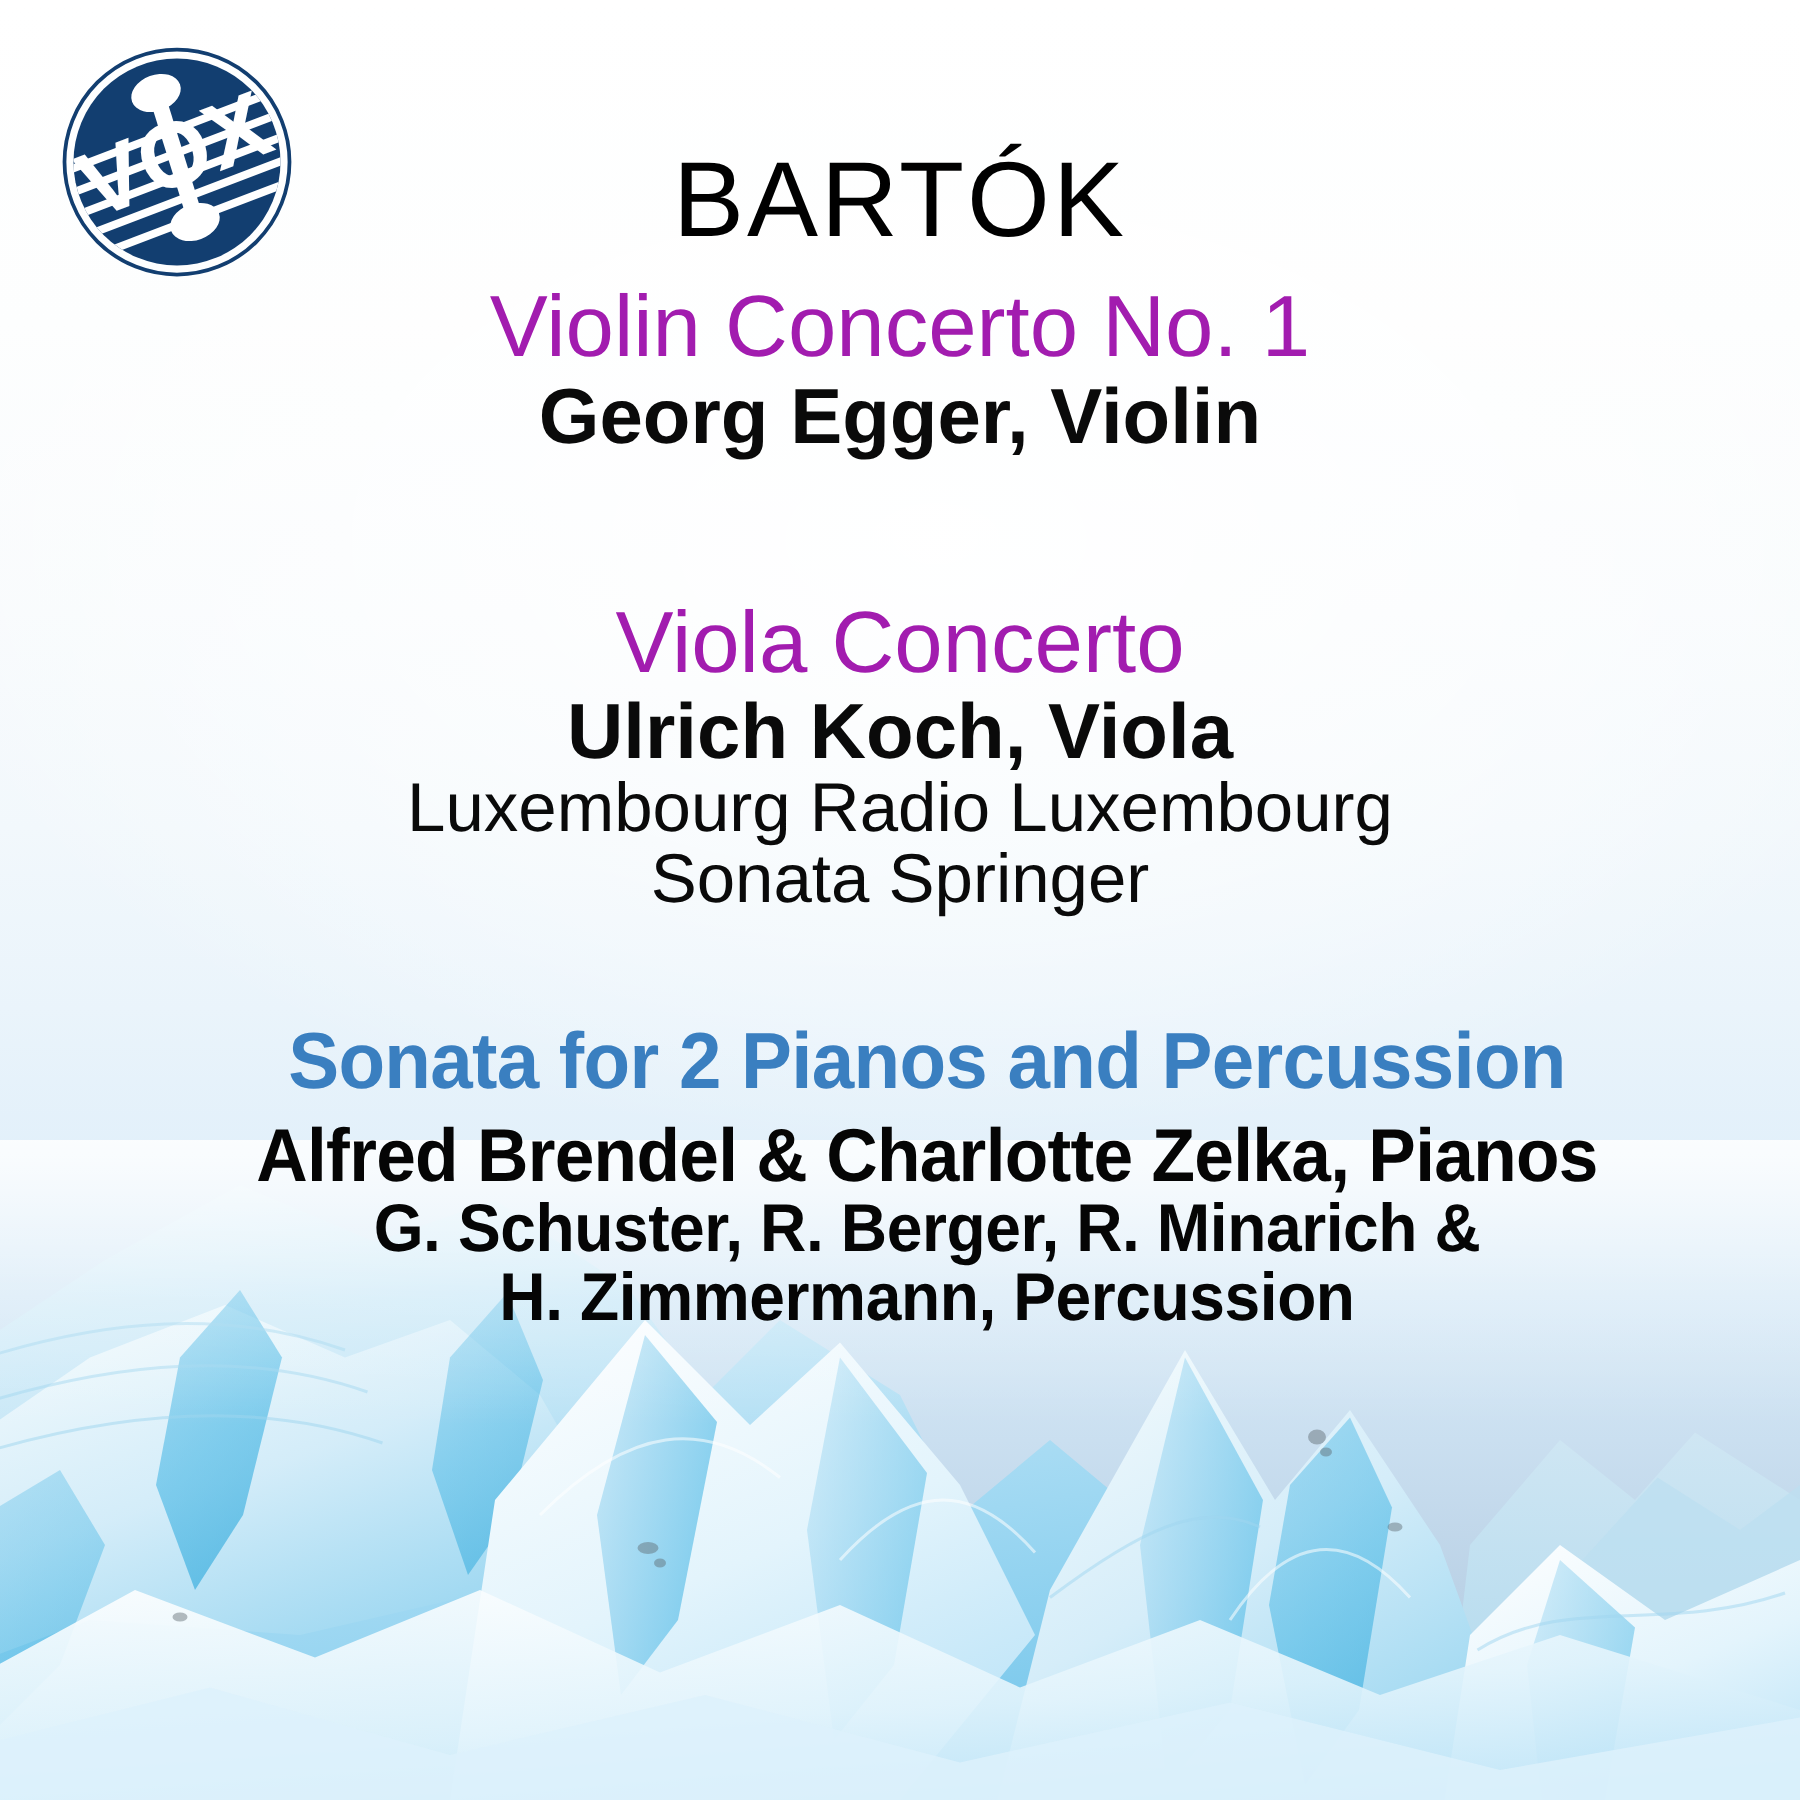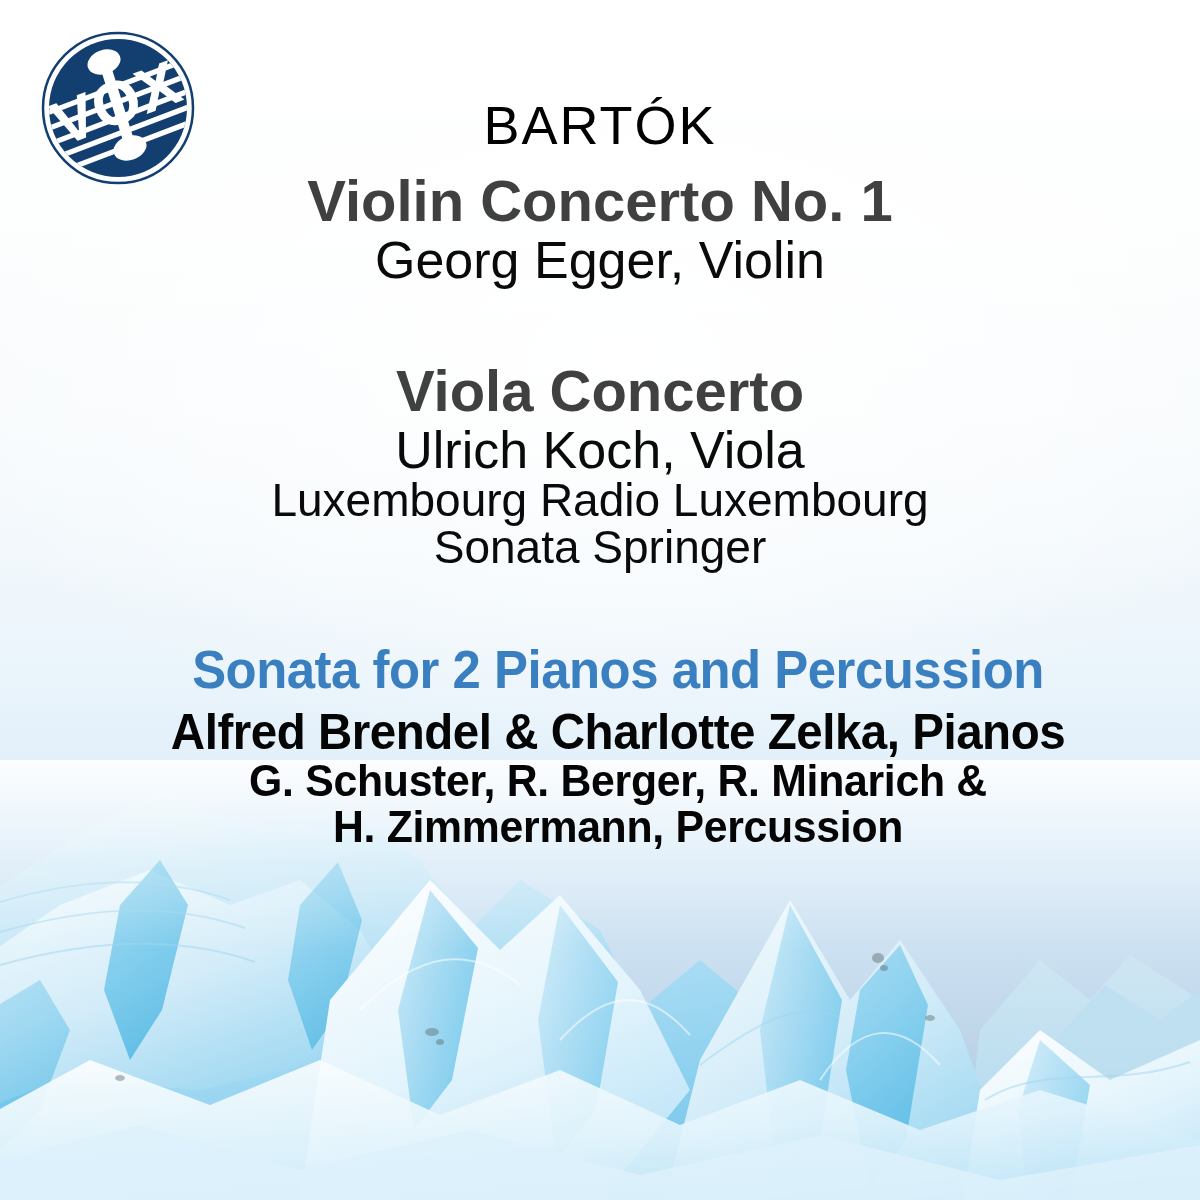--- a/index.html
+++ b/index.html
@@ -74,45 +74,45 @@
     left: 0;
     top: 0;
     width: 1200px;
     text-align: center;
     user-select: none;
   }
 
   .line { line-height: 1.02; white-space: nowrap; }
 
   .composer {
-    font-size: 54px;
+    font-size: 71px;
     font-weight: 300;
     color: #000000;
     letter-spacing: 2px;
     margin-top: 98px;
   }
   .work-title {
     font-size: 58px;
-    font-weight: 700;
-    color: #404040;
+    font-weight: 400;
+    color: #a21caf;
     letter-spacing: 0px;
   }
   .performer-major {
     font-size: 52px;
-    font-weight: 400;
+    font-weight: 700;
     color: #0a0a0a;
   }
   .performer-minor {
     font-size: 46px;
     font-weight: 400;
     color: #0a0a0a;
   }
 
   .block-violin { margin-top: 18px; }
-  .block-viola  { margin-top: 74px; }
+  .block-viola  { margin-top: 94px; }
   .block-sonata { margin-top: 72px; margin-left: 36px; }
 
   .sonata-title {
     font-size: 53px;
     font-weight: 700;
     color: #3a7fc0;
     letter-spacing: -0.5px;
     transform: scaleX(0.96);
   }
   .sonata-perf-major {

